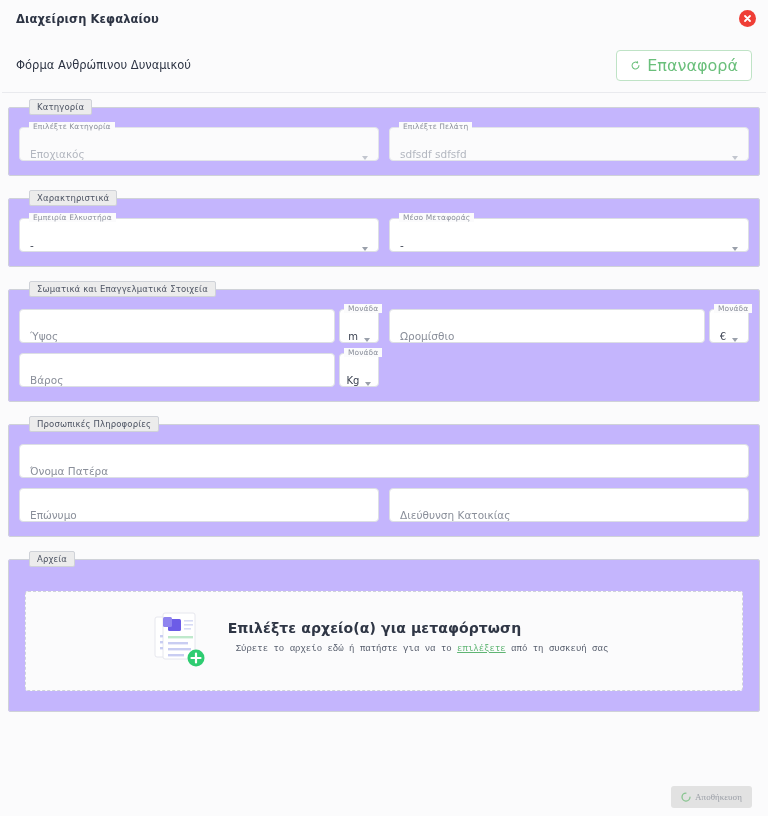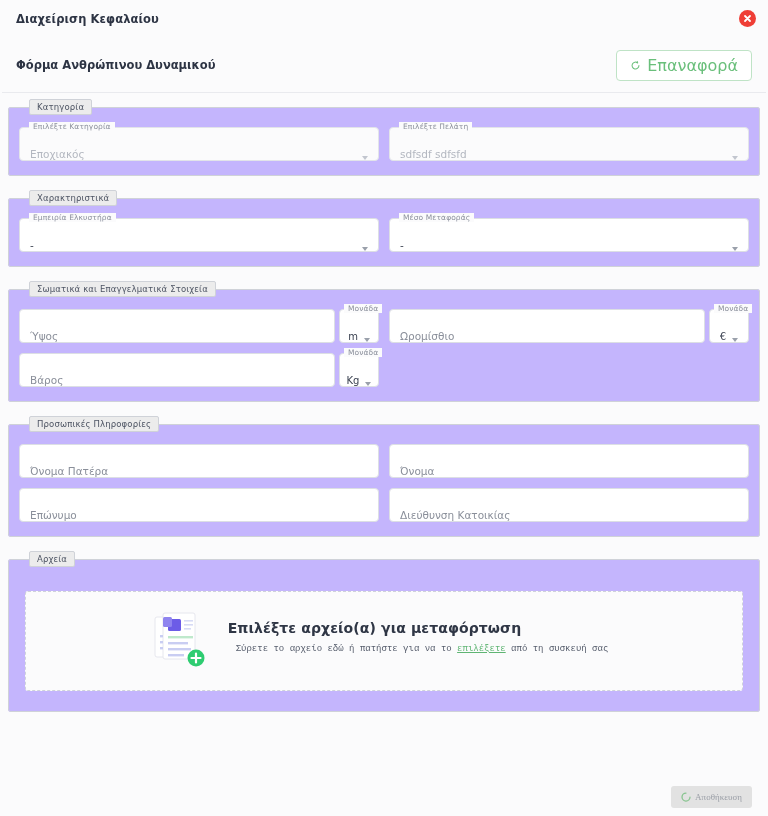--- a/index.html
+++ b/index.html
@@ -32,21 +32,21 @@
     padding: 0;
   }
   .close-btn svg { display: block; }
 
   
   .form-head {
     height: 54px; padding: 0 16px;
     display: flex; align-items: center; justify-content: space-between;
     background: #fbfbfc;
   }
-  .form-title { font-size: 11.5px; font-weight: 700; color: #2d3444; }
+  .form-title { font-size: 11.5px; font-weight: 400; color: #2d3444; }
   .reset-btn {
     display: inline-flex; align-items: center; gap: 6px;
     height: 31px; padding: 0 13px;
     border: 1px solid #bfe3c6; border-radius: 4px;
     background: #ffffff; color: #6abf7b;
     font-family: inherit; font-size: 16px; cursor: pointer;
   }
   .reset-btn svg { display: block; }
 
   .divider { height: 1px; background: #e9eaee; margin: 0 2px; }
@@ -273,25 +273,20 @@
     </fieldset>
 
     <fieldset class="card">
       <legend>Προσωπικές Πληροφορίες</legend>
 
 
       <div class="row">
         <div class="col">
           <div class="field">
             <span class="fplaceholder">Όνομα Πατέρα</span>
-          </div>
-        </div>
-        <div class="col">
-          <div class="field">
-            <span class="fplaceholder">Όνομα</span>
           </div>
         </div>
       </div>
 
       <div class="row">
         <div class="col">
           <div class="field">
             <span class="fplaceholder">Επώνυμο</span>
           </div>
         </div>

